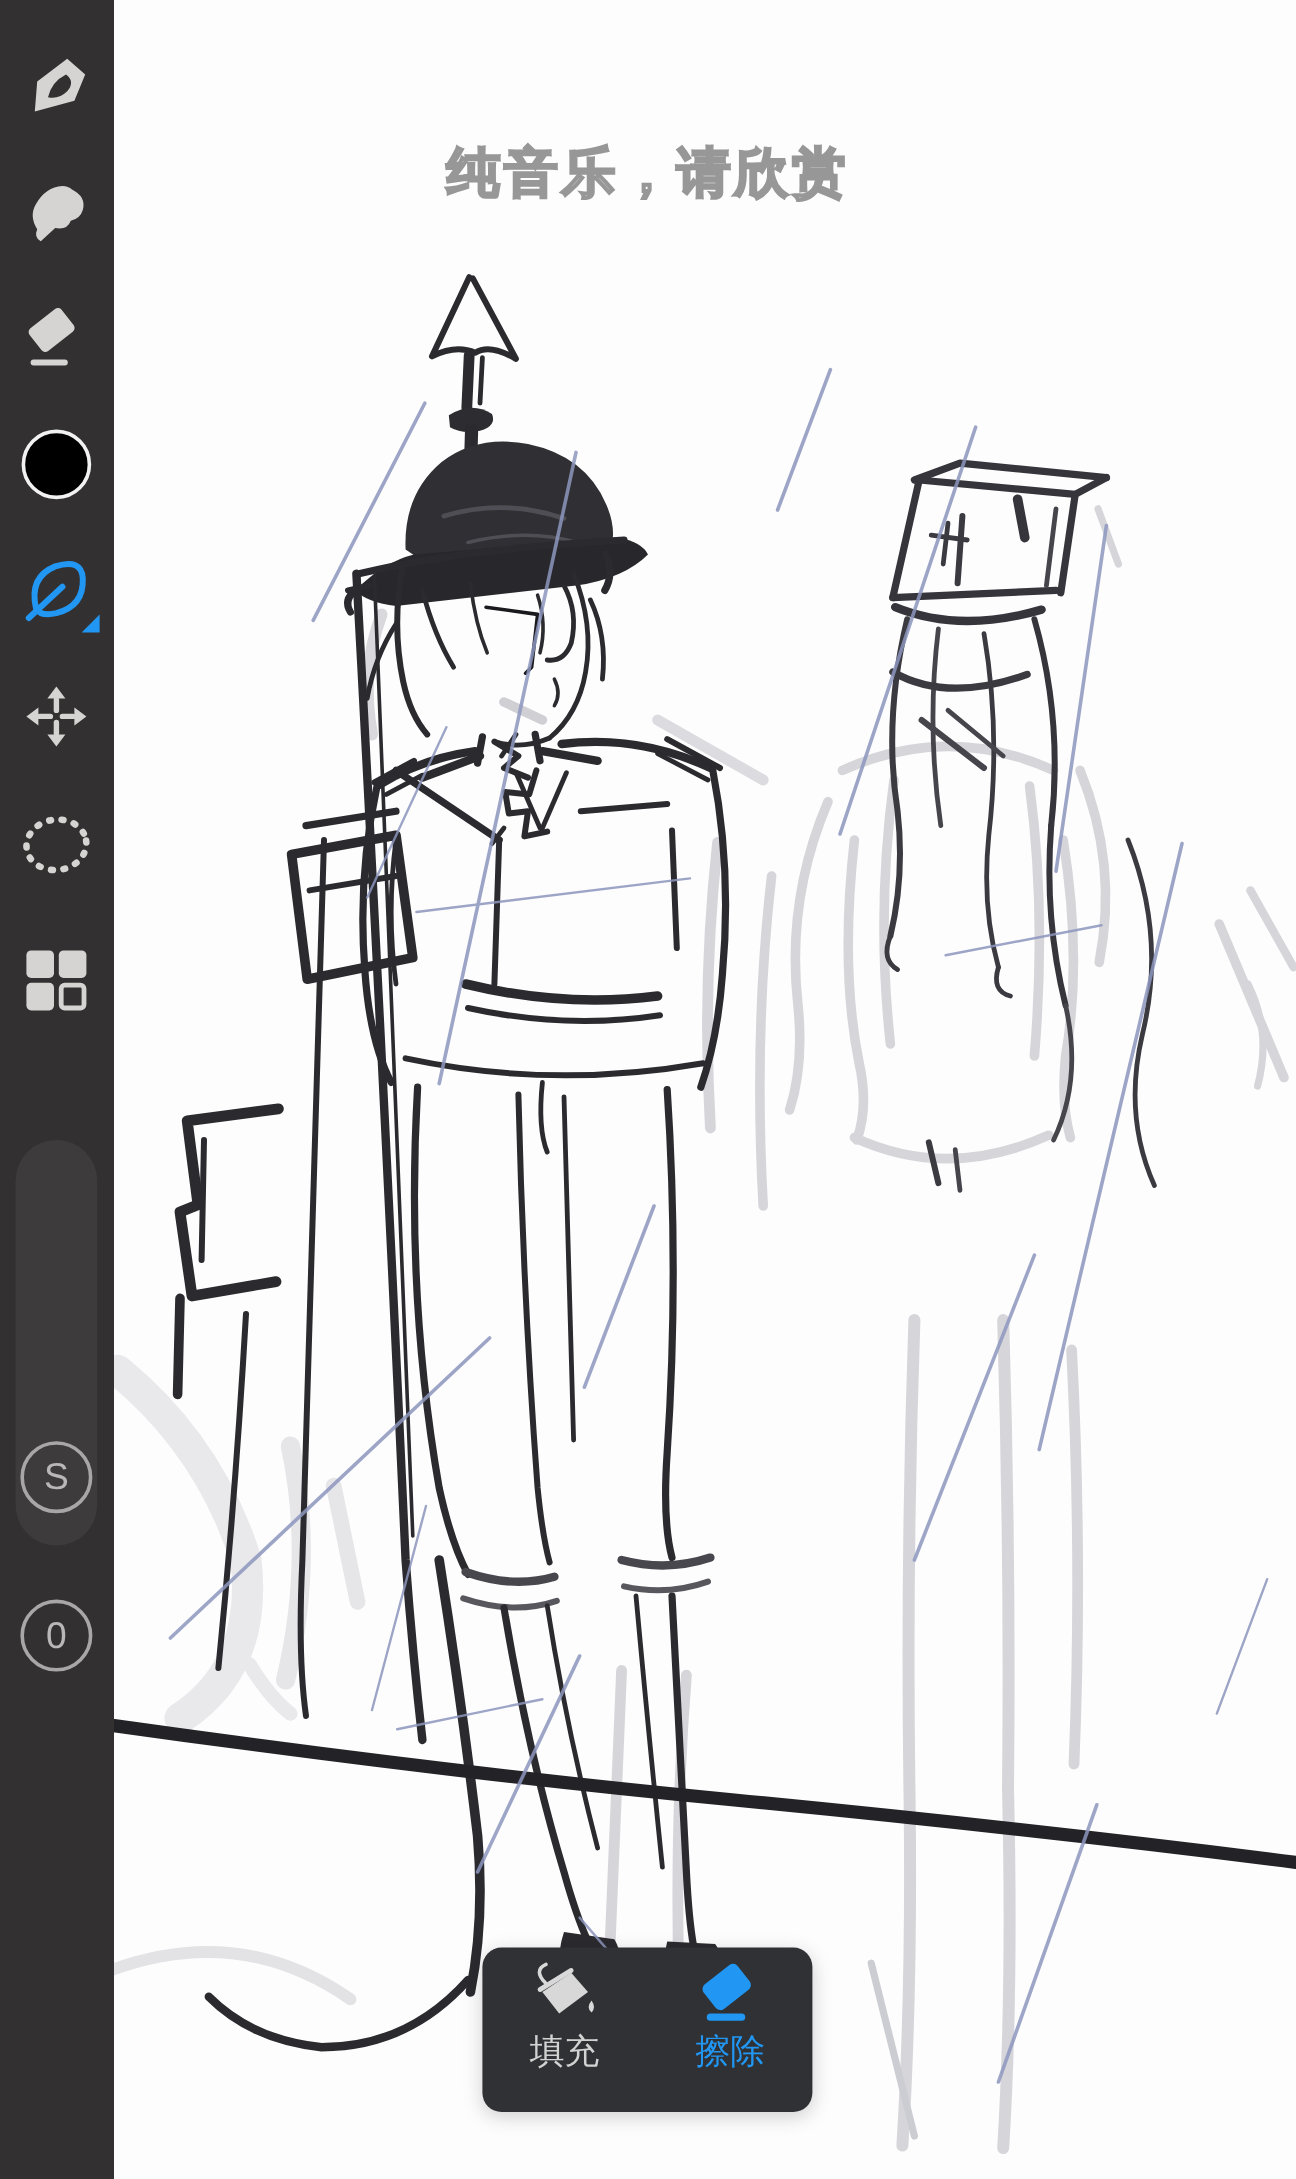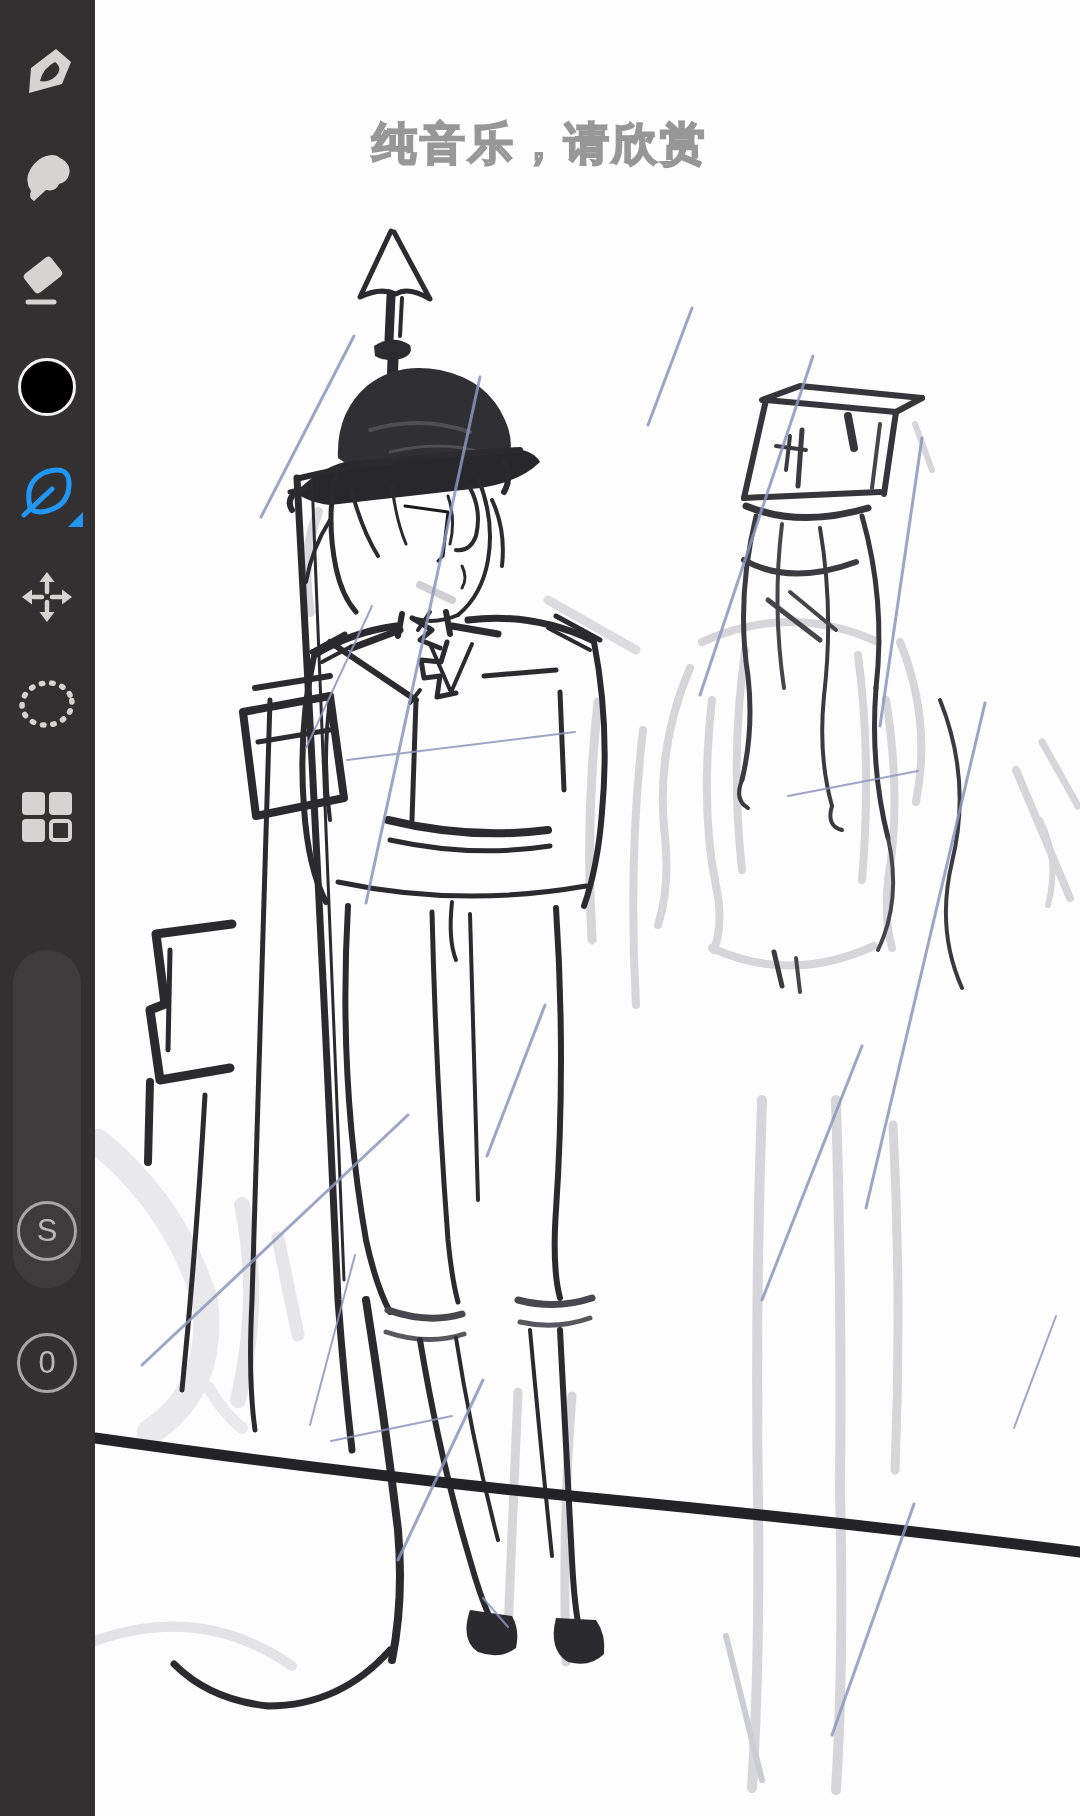--- a/index.html
+++ b/index.html
@@ -280,14 +280,34 @@
     <div class="slider-track"></div>
 
     <div class="round-btn btn-s">
       <span>S</span>
     </div>
     <div class="round-btn btn-0">
       <span>0</span>
     </div>
   </div>
 
+  <div class="panel">
+    <div class="panel-btn">
+      <svg width="58" height="58" viewBox="0 0 58 58">
+        <path d="M10,26 L34,10 L48,26 L24,44 Z" fill="#d8d8d8"></path>
+        <path d="M8,24 L34,8" stroke="#d8d8d8" stroke-width="4" stroke-linecap="round" fill="none"></path>
+        <path d="M13,19 Q2,8 13,3" stroke="#d8d8d8" stroke-width="3" stroke-linecap="round" fill="none"></path>
+        <path d="M51,33 Q55,39 51,43 Q46,39 51,33 Z" fill="#d8d8d8"></path>
+      </svg>
+      <div class="lbl">填充</div>
+    </div>
+    <div class="panel-btn active">
+      <svg width="58" height="58" viewBox="0 0 58 58">
+        <g transform="rotate(-38 27 22)">
+            <rect x="8" y="8" width="36" height="26" rx="5" fill="#2196f3"></rect>
+          </g>
+        <path d="M12,47 L38,47" stroke="#2196f3" stroke-width="6" stroke-linecap="round" fill="none"></path>
+      </svg>
+      <div class="lbl">擦除</div>
+    </div>
+  </div>
 
 </div>
 
 </body></html>

